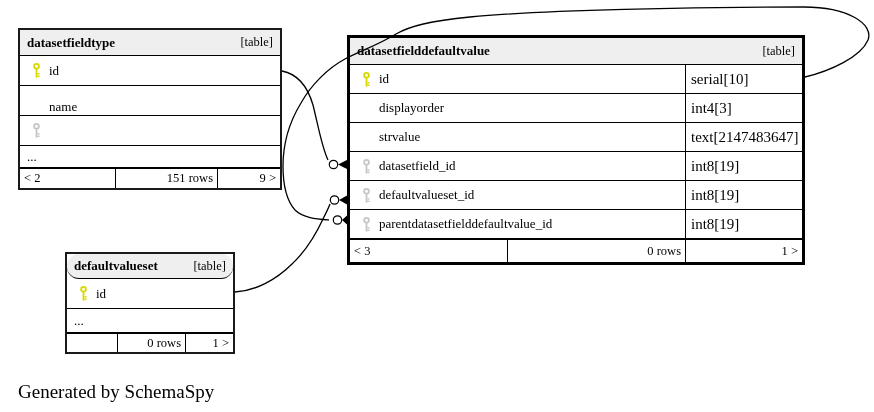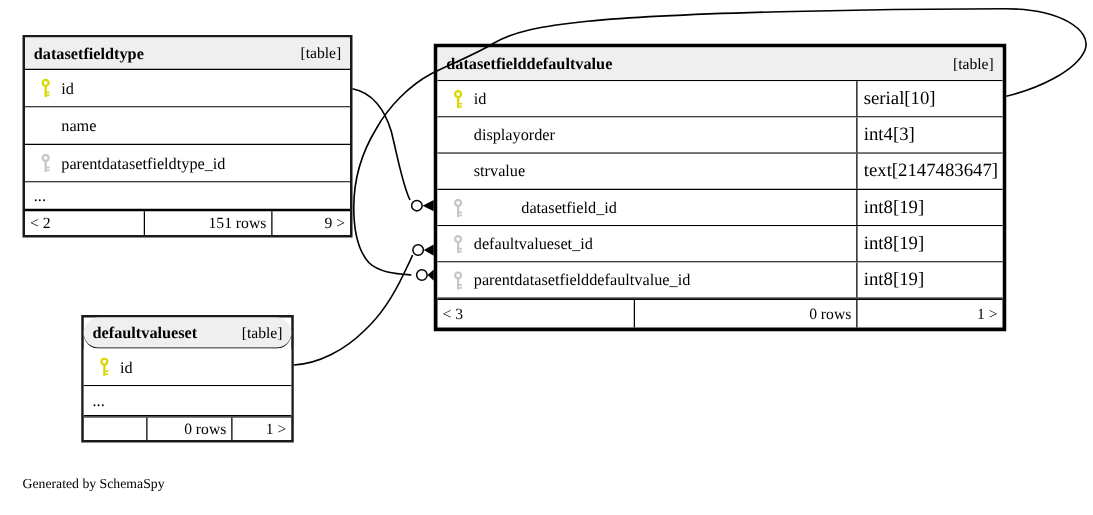--- a/index.html
+++ b/index.html
@@ -31,21 +31,21 @@
   .cname{margin-left:8px;white-space:nowrap;}
   .dots .cname{margin-left:7px;}
   .typecell{
     position:absolute;left:335px;right:0;top:0;bottom:0;border-left:1px solid #000;
     display:flex;align-items:center;padding-left:5px;font-size:15px;white-space:nowrap;
   }
   .tfooter{display:flex;border-top:1px solid #000;font-size:12.5px;}
   .tfooter .cell{display:flex;align-items:center;box-sizing:border-box;padding:0 4px;flex:0 0 auto;}
   .tfooter .cell.mid,.tfooter .cell.right{border-left:1px solid #000;justify-content:flex-end;}
   #edges{position:absolute;inset:0;z-index:5;pointer-events:none;}
-  .note{position:absolute;left:18px;top:381px;font-size:11px;z-index:2;}
+  .note{position:absolute;left:18px;top:381px;font-size:19px;z-index:2;}
 </style>
 </head>
 <body>
 
 <div class="canvas">
 
   <div class="tbl" style="left:18px;top:28px;width:264px;">
     <div class="titlebar" style="height:25px;">
       <span class="tname">datasetfieldtype</span>
       <span class="badge">[table]</span>
@@ -54,34 +54,33 @@
       <span class="keyslot pk">
         <svg width="9" height="15" viewBox="0 0 9 15">
             <path fill="currentColor" fill-rule="evenodd" d="M4.5 0 A3.3 3.3 0 1 0 4.5 6.6 A3.3 3.3 0 0 0 4.5 0 Z M4.5 1.7 A1.5 1.5 0 1 1 4.5 4.7 A1.5 1.5 0 0 1 4.5 1.7 Z"></path>
             <rect x="3.6" y="6" width="1.8" height="8.6" fill="currentColor"></rect>
             <rect x="5.4" y="10.2" width="2.2" height="1.4" fill="currentColor"></rect>
             <rect x="5.4" y="12.6" width="2.2" height="1.4" fill="currentColor"></rect>
           </svg>
       </span>
       <span class="cname">id</span>
     </div>
-    <div class="row" style="height:29px;">
+    <div class="row" style="height:29px;align-items:flex-end;">
       <span class="keyslot"></span>
       <span class="cname">name</span>
     </div>
     <div class="row" style="height:29px;">
       <span class="keyslot fk">
         <svg width="9" height="15" viewBox="0 0 9 15">
             <path fill="currentColor" fill-rule="evenodd" d="M4.5 0 A3.3 3.3 0 1 0 4.5 6.6 A3.3 3.3 0 0 0 4.5 0 Z M4.5 1.7 A1.5 1.5 0 1 1 4.5 4.7 A1.5 1.5 0 0 1 4.5 1.7 Z"></path>
             <rect x="3.6" y="6" width="1.8" height="8.6" fill="currentColor"></rect>
             <rect x="5.4" y="10.2" width="2.2" height="1.4" fill="currentColor"></rect>
             <rect x="5.4" y="12.6" width="2.2" height="1.4" fill="currentColor"></rect>
           </svg>
       </span>
-      <span class="cname">parentdatasetfieldtype_id</span>
     </div>
     <div class="row dots" style="height:21px;">
       <span class="cname">...</span>
     </div>
     <div class="tfooter" style="height:19px;">
       <span class="cell" style="width:95px;">&lt; 2</span>
       <span class="cell mid" style="width:102px;">151 rows</span>
       <span class="cell right" style="width:63px;">9 &gt;</span>
     </div>
   </div>
@@ -106,21 +105,21 @@
     <div class="row" style="height:28px;">
       <span class="keyslot"></span>
       <span class="cname">displayorder</span>
       <span class="typecell">int4[3]</span>
     </div>
     <div class="row" style="height:28px;">
       <span class="keyslot"></span>
       <span class="cname">strvalue</span>
       <span class="typecell">text[2147483647]</span>
     </div>
-    <div class="row" style="height:28px;gap:38px;">
+    <div class="row" style="height:28px;">
       <span class="keyslot fk">
         <svg width="9" height="15" viewBox="0 0 9 15">
             <path fill="currentColor" fill-rule="evenodd" d="M4.5 0 A3.3 3.3 0 1 0 4.5 6.6 A3.3 3.3 0 0 0 4.5 0 Z M4.5 1.7 A1.5 1.5 0 1 1 4.5 4.7 A1.5 1.5 0 0 1 4.5 1.7 Z"></path>
             <rect x="3.6" y="6" width="1.8" height="8.6" fill="currentColor"></rect>
             <rect x="5.4" y="10.2" width="2.2" height="1.4" fill="currentColor"></rect>
             <rect x="5.4" y="12.6" width="2.2" height="1.4" fill="currentColor"></rect>
           </svg>
       </span>
       <span class="cname">datasetfield_id</span>
       <span class="typecell">int8[19]</span>

